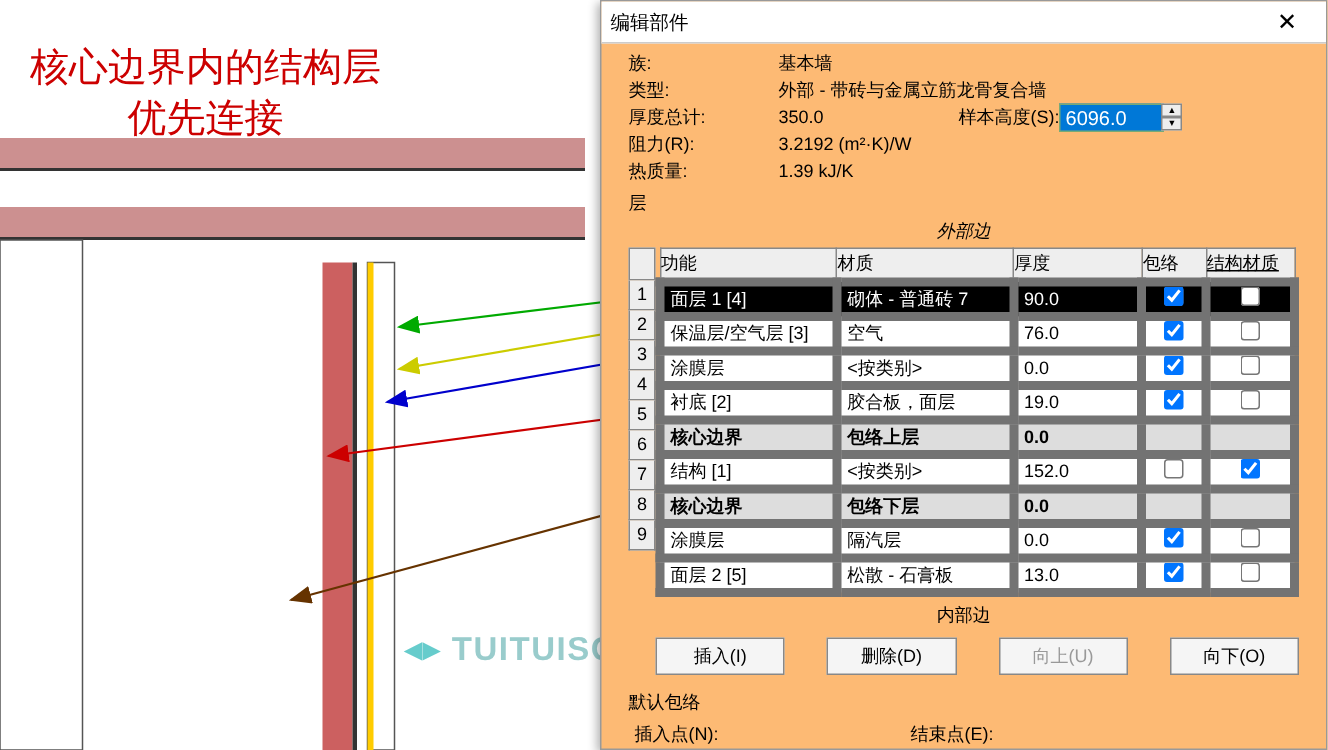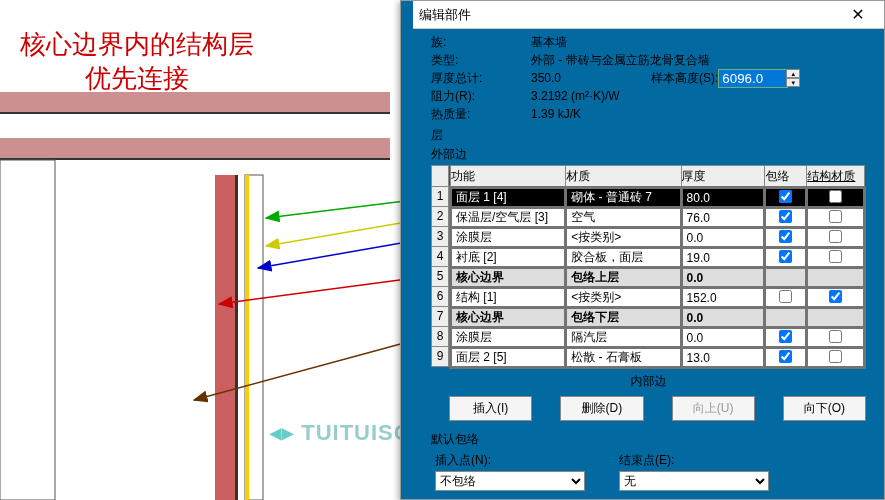--- a/index.html
+++ b/index.html
@@ -1,46 +1,46 @@
 <!DOCTYPE html>
 <html><head>
 <meta charset="utf-8">
 <style>
   * { box-sizing: border-box; margin: 0; padding: 0; }
   body { width: 885px; height: 500px; font-family: "Microsoft YaHei", SimSun, sans-serif; font-size: 12px; background: #fff; position: relative; overflow: hidden; }
   
   .drawing-area { position: absolute; left: 0; top: 0; width: 400px; height: 500px; }
   .annotation-text { position: absolute; left: 20px; top: 28px; font-family: "KaiTi","STKaiti",serif; font-size: 26px; color: #c00; text-align: center; line-height: 1.3; }
   
-  .dialog { position: absolute; left: 400px; top: 0; width: 485px; height: 500px; background: #0369a1; border: 1px solid #999; box-shadow: -2px 2px 6px rgba(0,0,0,0.3); padding-left: 12px; }
+  .dialog { position: absolute; left: 400px; top: 0; width: 485px; height: 500px; background: #fdba74; border: 1px solid #999; box-shadow: -2px 2px 6px rgba(0,0,0,0.3); }
   .titlebar { height: 28px; background: #fff; border-bottom: 1px solid #ccc; display: flex; align-items: center; padding: 0 6px; }
   .titlebar-title { flex: 1; font-size: 13px; }
   .close-btn { width: 40px; height: 26px; display: flex; align-items: center; justify-content: center; cursor: pointer; font-size: 16px; }
   
   .body { padding: 4px 18px 8px 18px; }
   .info-row { display: flex; height: 18px; align-items: center; }
   .info-label { width: 100px; }
   .info-val { flex: 1; }
   .sample-lab { margin-left: 20px; }
   .sample-input { width: 70px; border: 1px solid #7a7; background: #0078d7; color: #fff; padding: 1px 3px; }
   .spinner { width: 14px; height: 18px; display: inline-flex; flex-direction: column; margin-left: -2px; }
   .spinner span { height: 9px; border: 1px solid #888; background: #eee; font-size: 7px; text-align: center; line-height: 7px; cursor: pointer; }
   
   .section-label { margin: 4px 0 2px 0; }
-  .outer-label { text-align: left; margin-bottom: 2px; }
+  .outer-label { text-align: center; margin-bottom: 2px; font-style: italic; }
   
   .tablewrap { display: flex; }
   .rownums { width: 18px; }
   .rownums div { height: 20px; border: 1px solid #888; border-top: none; background: #eee; text-align: center; line-height: 19px; }
   .rownums div:first-child { border-top: 1px solid #888; }
   .rownums .hdr { height: 22px; }
   
   table.layers { border-collapse: collapse; flex: 1; }
   table.layers th { background: #eee; border: 1px solid #888; height: 22px; font-weight: normal; text-align: left; }
-  table.layers td { border: 3px solid #737373; height: 20px; padding: 0 4px; background: #fff; }
+  table.layers td { border: 6px solid #737373; height: 20px; padding: 0 4px; background: #fff; }
   table.layers tr.sel td { background: #000; color: #fff; }
   table.layers tr.core td { background: #ddd; font-weight: bold; }
   table.layers td.chk { text-align: center; padding: 0; }
   table.layers input[type=checkbox] { margin: 0; }
   .matcell { background: #000 !important; }
   .col-func { width: 110px; }
   .col-mat { width: 110px; }
   .col-thk { width: 80px; }
   .col-wrap { width: 40px; }
   .col-struct { width: 55px; text-decoration: underline; }
@@ -168,21 +168,21 @@
           <th class="col-mat">材质</th>
           <th class="col-thk">厚度</th>
           <th class="col-wrap">包络</th>
           <th class="col-struct">结构材质</th>
         </tr>
           </thead>
         <tbody id="tbody">
             <tr class="sel">
               <td>面层 1 [4]</td>
               <td>砌体 - 普通砖 7</td>
-              <td>80.0</td>
+              <td>90.0</td>
               <td class="chk"><input type="checkbox" checked="" style=""></td>
               <td class="chk matcell"><input type="checkbox" style=""></td>
             </tr>
             <tr>
               <td>保温层/空气层 [3]</td>
               <td>空气</td>
               <td>76.0</td>
               <td class="chk"><input type="checkbox" checked="" style=""></td>
               <td class="chk "><input type="checkbox" style=""></td>
             </tr>

